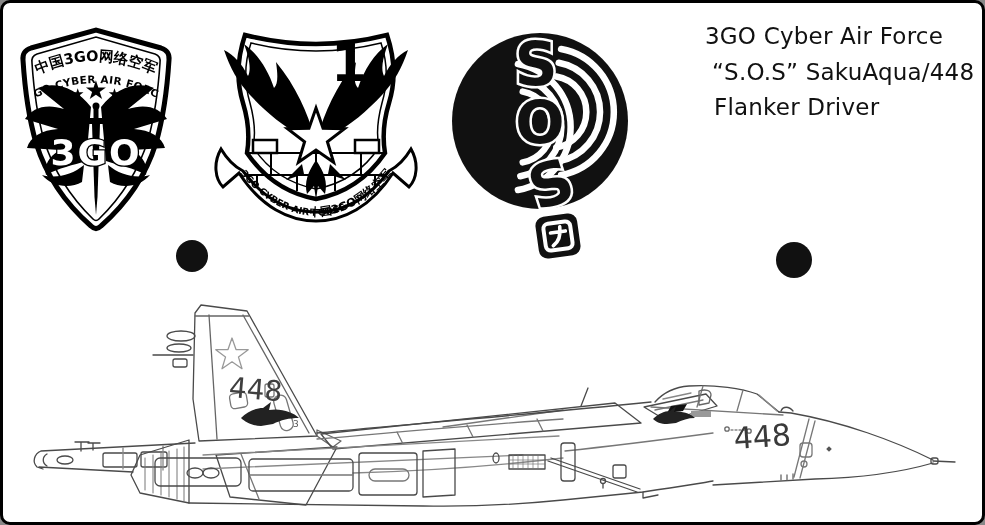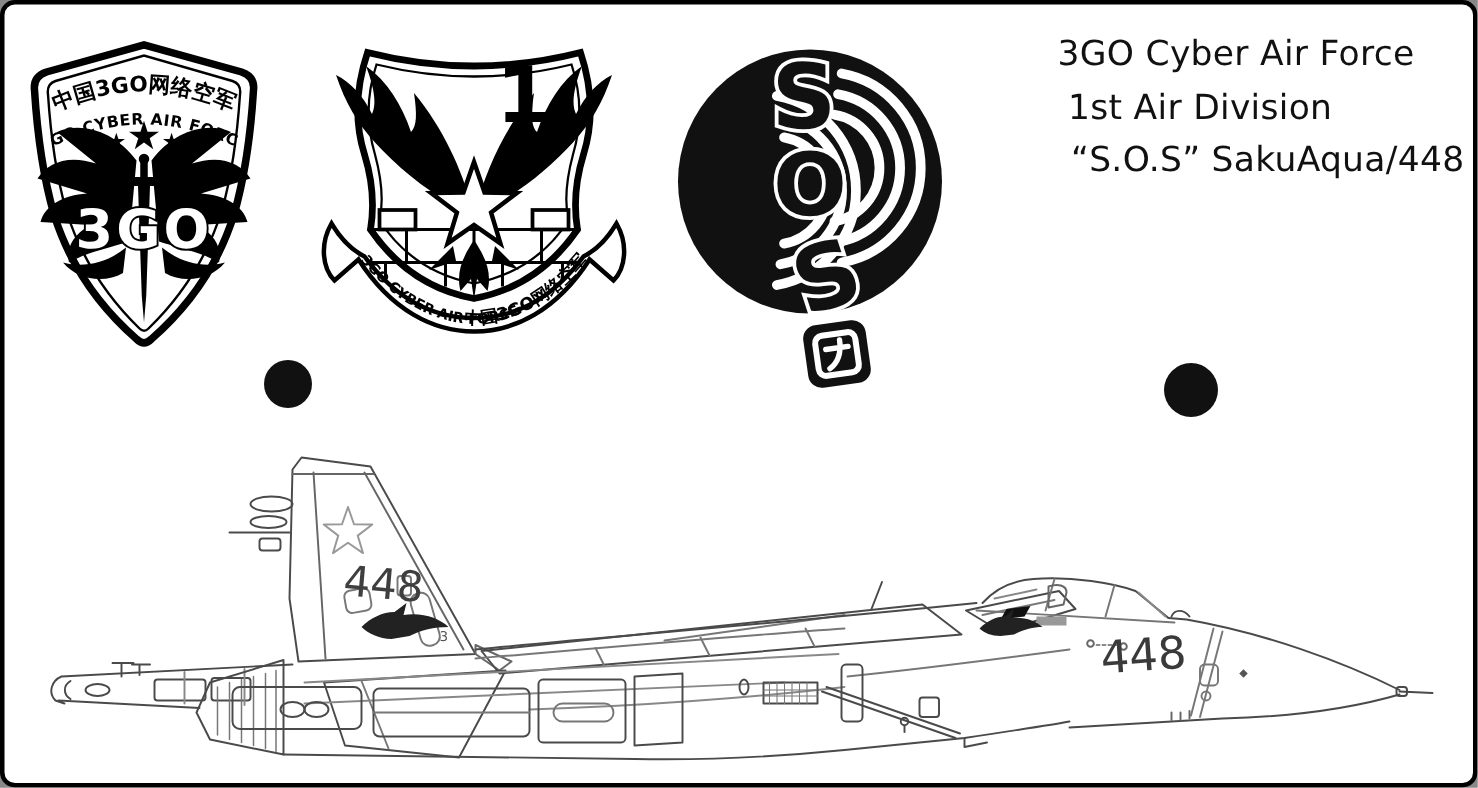--- a/index.html
+++ b/index.html
@@ -99,22 +99,22 @@
     </g>
     <g transform="translate(112,219) rotate(-8)">
       <rect x="-21" y="-21" width="42" height="42" rx="9" fill="#111"></rect>
       <rect x="-13.5" y="-13.5" width="27" height="27" rx="5" fill="none" stroke="#fff" stroke-width="4"></rect>
       <path d="M-7,-4 H8 M3,-9 C3,-2 1,5 -6,9" fill="none" stroke="#fff" stroke-width="3.6" stroke-linecap="round"></path>
     </g>
   </svg>
 
   <div class="info">
     <div class="line">3GO Cyber Air Force</div>
-    <div class="line">1st Air Division</div>
     <div class="line">“S.O.S”  SakuAqua/448</div>
+    <div class="line">Flanker Driver</div>
   </div>
 
   <svg class="abs" style="left:0;top:0;" width="985" height="525" viewBox="0 0 985 525">
     <circle cx="189" cy="253" r="16" fill="#111"></circle>
     <circle cx="791" cy="257" r="18" fill="#111"></circle>
 
     <g fill="none" stroke="#4a4a4a" stroke-width="1.3" stroke-linejoin="round" stroke-linecap="round">
 
       <g>
         <path d="M38,448 C31,451 29,459 34,464 L40,466 M38,448 L192,440 M36,464 L130,469"></path>

